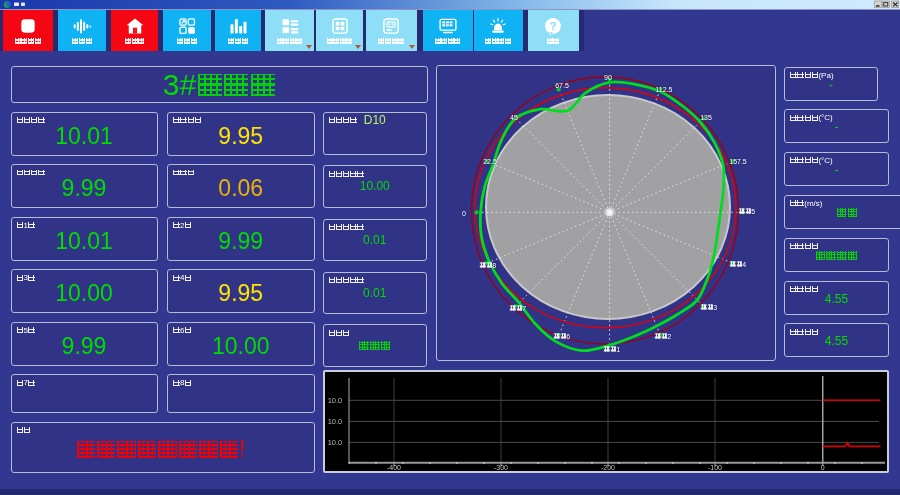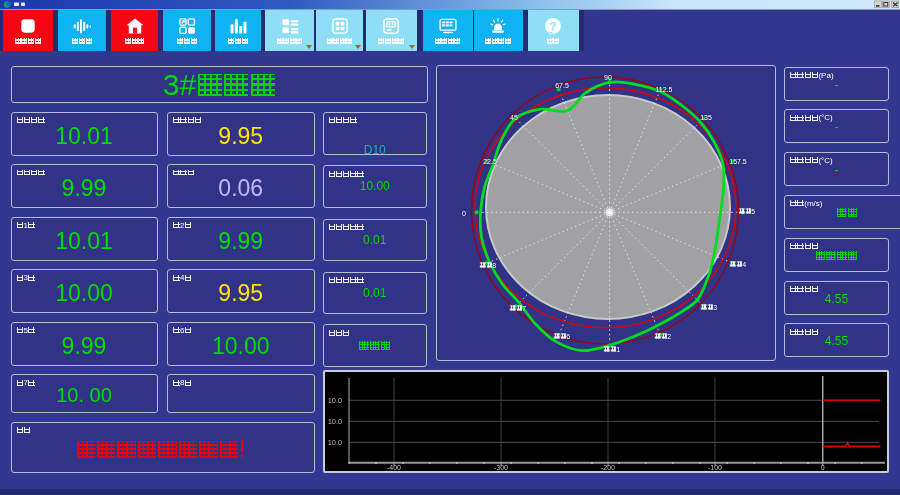--- a/index.html
+++ b/index.html
@@ -171,29 +171,29 @@
 <div class="bx" style="left:10.5px;top:111.5px;width:147px;height:44px">
     <span class="lb"><i class="q"></i><i class="q"></i><i class="q"></i><i class="q"></i></span>
     <span class="vl" style="color:#00dc00;font-size:23px;top:10px">10.01</span>
   </div>
 <div class="bx" style="left:167px;top:111.5px;width:147.5px;height:44px">
     <span class="lb"><i class="q"></i><i class="q"></i><i class="q"></i><i class="q"></i></span>
     <span class="vl" style="color:#ffe400;font-size:23px;top:10px">9.95</span>
   </div>
 <div class="bx" style="left:322.5px;top:112px;width:104.5px;height:42.5px">
     <span class="lb"><i class="q"></i><i class="q"></i><i class="q"></i><i class="q"></i></span>
-    <span class="vl" style="color:#14b8a6;font-size:12px;top:30px">D10</span>
+    <span class="vl" style="color:#bef264;font-size:12px;top:0">D10</span>
   </div>
 <div class="bx" style="left:10.5px;top:164.2px;width:147px;height:44px">
     <span class="lb"><i class="q"></i><i class="q"></i><i class="q"></i><i class="q"></i></span>
     <span class="vl" style="color:#00dc00;font-size:23px;top:10px">9.99</span>
   </div>
 <div class="bx" style="left:167px;top:164.2px;width:147.5px;height:44px">
     <span class="lb"><i class="q"></i><i class="q"></i><i class="q"></i></span>
-    <span class="vl" style="color:#c4b5fd;font-size:23px;top:10px">0.06</span>
+    <span class="vl" style="color:#eab308;font-size:23px;top:10px">0.06</span>
   </div>
 <div class="bx" style="left:322.5px;top:165.4px;width:104.5px;height:42.5px">
     <span class="lb"><i class="q"></i><i class="q"></i><i class="q"></i><i class="q"></i><i class="q"></i></span>
     <span class="vl" style="color:#00dc00;font-size:12px;top:13px">10.00</span>
   </div>
 <div class="bx" style="left:10.5px;top:216.8px;width:147px;height:44px">
     <span class="lb"><i class="q"></i>1<i class="q"></i></span>
     <span class="vl" style="color:#00dc00;font-size:23px;top:10px">10.01</span>
   </div>
 <div class="bx" style="left:167px;top:216.8px;width:147.5px;height:44px">
@@ -223,31 +223,30 @@
 <div class="bx" style="left:167px;top:322.0px;width:147.5px;height:44px">
     <span class="lb"><i class="q"></i>6<i class="q"></i></span>
     <span class="vl" style="color:#00dc00;font-size:23px;top:10px">10.00</span>
   </div>
 <div class="bx" style="left:322.5px;top:324.4px;width:104.5px;height:42.5px">
     <span class="lb"><i class="q"></i><i class="q"></i><i class="q"></i></span>
     <span class="vl" style="color:#00dc00;font-size:12px;top:13px"><i class="q"></i><i class="q"></i><i class="q"></i></span>
   </div>
 <div class="bx" style="left:10.5px;top:374.4px;width:147px;height:39px">
     <span class="lb"><i class="q"></i>7<i class="q"></i></span>
-    <span class="vl" style="color:#00dc00;font-size:20px;top:9px">10. 00</span>
   </div>
 <div class="bx" style="left:167px;top:374.4px;width:147.5px;height:39px">
     <span class="lb"><i class="q"></i>8<i class="q"></i></span>
   </div>
 <div class="bx" style="left:10.5px;top:422px;width:304px;height:51px">
     <span class="lb"><i class="q"></i><i class="q"></i></span>
     <span class="vl big" style="color:#f40000;font-size:23px;top:13px;letter-spacing:4px"><i class="q"></i><i class="q"></i><i class="q"></i><i class="q"></i><i class="q"></i><i class="q"></i><i class="q"></i><i class="q"></i>!</span>
   </div>
 
-<div class="bx" style="left:784px;top:66.5px;width:105px;height:34px">
+<div class="bx" style="left:784px;top:66.5px;width:94px;height:34px">
     <span class="lb"><i class="q"></i><i class="q"></i><i class="q"></i><i class="q"></i>(Pa)</span>
     <span class="vl" style="color:#00dc00;font-size:12px;top:10px">-</span>
   </div>
 <div class="bx" style="left:784px;top:109.3px;width:105px;height:34px">
     <span class="lb"><i class="q"></i><i class="q"></i><i class="q"></i><i class="q"></i>(°C)</span>
     <span class="vl" style="color:#00dc00;font-size:12px;top:10px">-</span>
   </div>
 <div class="bx" style="left:784px;top:152.1px;width:105px;height:34px">
     <span class="lb"><i class="q"></i><i class="q"></i><i class="q"></i><i class="q"></i>(°C)</span>
     <span class="vl" style="color:#00dc00;font-size:12px;top:10px">-</span>

